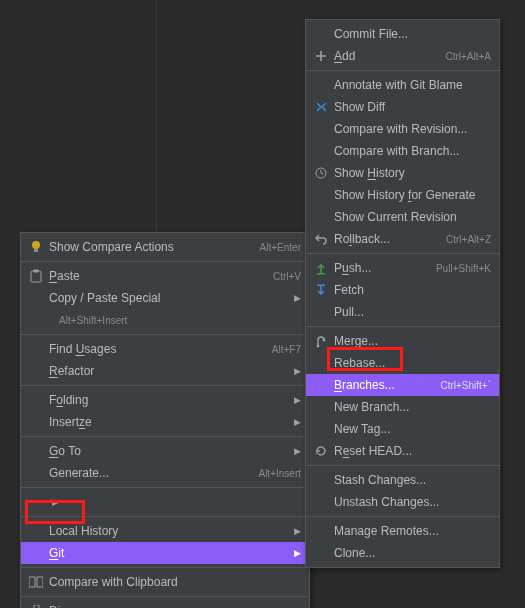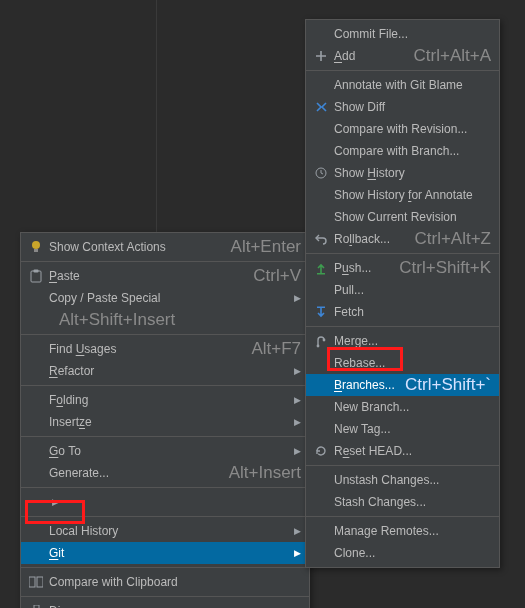--- a/index.html
+++ b/index.html
@@ -24,30 +24,30 @@
     box-shadow: 2px 2px 6px rgba(0,0,0,.4);
   }
   .menu.left  { left: 20px;  top: 232px; width: 290px; }
   .menu.right { left: 305px; top: 19px;  width: 195px; }
   .item {
     display: flex; align-items: center;
     height: 22px; padding: 0 8px 0 6px;
     position: relative;
     white-space: nowrap;
   }
-  .item.sel { background: #0369a1; color: #ffffff; }
+  .item.sel { background: #8b5cf6; color: #ffffff; }
   .icon {
     width: 18px; height: 16px; display: inline-flex;
     align-items: center; justify-content: center;
     flex: 0 0 18px; margin-right: 4px;
     color: #9aa0a6; font-size: 12px;
   }
   .item.sel .icon { color: #dbe7ff; }
   .label { flex: 1 1 auto; }
-  .shortcut { color: #8a8a8a; margin-left: 10px; font-size: 17px; }
+  .shortcut { color: #8a8a8a; margin-left: 10px; font-size: 10px; }
   .item.sel .shortcut { color: #d6e2ff; }
   .arrow {
     width: 10px; text-align: right; color: #9aa0a6;
     font-size: 14px; line-height: 14px;
   }
   .item.sel .arrow { color: #ffffff; }
   .sep {
     height: 1px; background: #555555;
     margin: 3px 0;
   }
@@ -67,21 +67,21 @@
 <div class="editor-guide"></div>
 
 <div class="menu left" id="menu-left">
     <div class="item">
       <span class="icon">
         <svg width="12" height="14" viewBox="0 0 12 14">
           <circle cx="6" cy="5" r="4" fill="#c9a52a"></circle>
           <rect x="4" y="9" width="4" height="3" fill="#888"></rect>
         </svg>
       </span>
-      <span class="label">Show Context Actions</span>
+      <span class="label">Show Compare Actions</span>
       <span class="shortcut">Alt+Enter</span>
     </div>
     <div class="sep"></div>
     <div class="item">
       <span class="icon">
         <svg width="12" height="14" viewBox="0 0 12 14">
           <rect x="1" y="2" width="10" height="11" rx="1" fill="none" stroke="#9aa0a6"></rect>
           <rect x="3.5" y="0.5" width="5" height="3" rx="1" fill="#9aa0a6"></rect>
         </svg>
       </span>
@@ -210,21 +210,21 @@
       <span class="icon">
         <svg width="12" height="12" viewBox="0 0 12 12">
           <circle cx="6" cy="6" r="5" fill="none" stroke="#9aa0a6"></circle>
           <path d="M6 3v3l2 1" stroke="#9aa0a6" fill="none"></path>
         </svg>
       </span>
       <span class="label"><span>Show </span><span class="mn">H</span><span>istory</span></span>
     </div>
     <div class="item">
       <span class="icon"></span>
-      <span class="label"><span>Show History </span><span class="mn">f</span><span>or Annotate</span></span>
+      <span class="label"><span>Show History </span><span class="mn">f</span><span>or Generate</span></span>
     </div>
     <div class="item">
       <span class="icon"></span>
       <span class="label">Show Current Revision</span>
     </div>
     <div class="item">
       <span class="icon">
         <svg width="13" height="12" viewBox="0 0 13 12">
           <path d="M4 2 L1 5 L4 8" fill="none" stroke="#9aa0a6" stroke-width="1.4"></path>
           <path d="M1.5 5 H8 a3 3 0 0 1 0 6" fill="none" stroke="#9aa0a6" stroke-width="1.4"></path>
@@ -235,34 +235,34 @@
     </div>
     <div class="sep"></div>
     <div class="item">
       <span class="icon">
         <svg width="12" height="13" viewBox="0 0 12 13">
           <path d="M6 11 V3 M3 6 L6 3 L9 6" fill="none" stroke="#3e9c4f" stroke-width="1.6"></path>
           <rect x="2" y="11" width="8" height="1.5" fill="#3e9c4f"></rect>
         </svg>
       </span>
       <span class="label"><span>P</span><span class="mn">u</span><span>sh...</span></span>
-      <span class="shortcut">Ctrl+Shift+K</span>
-    </div>
-    <div class="item">
-      <span class="icon"></span>
-      <span class="label">Pull...</span>
+      <span class="shortcut">Pull+Shift+K</span>
     </div>
     <div class="item">
       <span class="icon">
         <svg width="12" height="13" viewBox="0 0 12 13">
           <path d="M6 2 V10 M3 7 L6 10 L9 7" fill="none" stroke="#3e86d6" stroke-width="1.6"></path>
           <rect x="2" y="0.5" width="8" height="1.5" fill="#3e86d6"></rect>
         </svg>
       </span>
       <span class="label">Fetch</span>
+    </div>
+    <div class="item">
+      <span class="icon"></span>
+      <span class="label">Pull...</span>
     </div>
     <div class="sep"></div>
     <div class="item">
       <span class="icon">
         <svg width="12" height="13" viewBox="0 0 12 13">
           <path d="M3 11 V5 Q3 2 6 2 Q9 2 9 5" fill="none" stroke="#9aa0a6" stroke-width="1.4"></path>
           <circle cx="3" cy="11" r="1.4" fill="#9aa0a6"></circle>
           <circle cx="9" cy="5" r="1.4" fill="#9aa0a6"></circle>
         </svg>
       </span>
@@ -290,25 +290,25 @@
         <svg width="12" height="12" viewBox="0 0 12 12">
           <path d="M2 6a4 4 0 1 1 1.2 2.8" fill="none" stroke="#9aa0a6" stroke-width="1.4"></path>
           <path d="M2 9 V6 H5" fill="none" stroke="#9aa0a6" stroke-width="1.4"></path>
         </svg>
       </span>
       <span class="label"><span>R</span><span class="mn">e</span><span>set HEAD...</span></span>
     </div>
     <div class="sep"></div>
     <div class="item">
       <span class="icon"></span>
+      <span class="label">Stash Changes...</span>
+    </div>
+    <div class="item">
+      <span class="icon"></span>
       <span class="label">Unstash Changes...</span>
-    </div>
-    <div class="item">
-      <span class="icon"></span>
-      <span class="label">Stash Changes...</span>
     </div>
     <div class="sep"></div>
     <div class="item">
       <span class="icon"></span>
       <span class="label">Manage Remotes...</span>
     </div>
     <div class="item">
       <span class="icon"></span>
       <span class="label">Clone...</span>
     </div>

